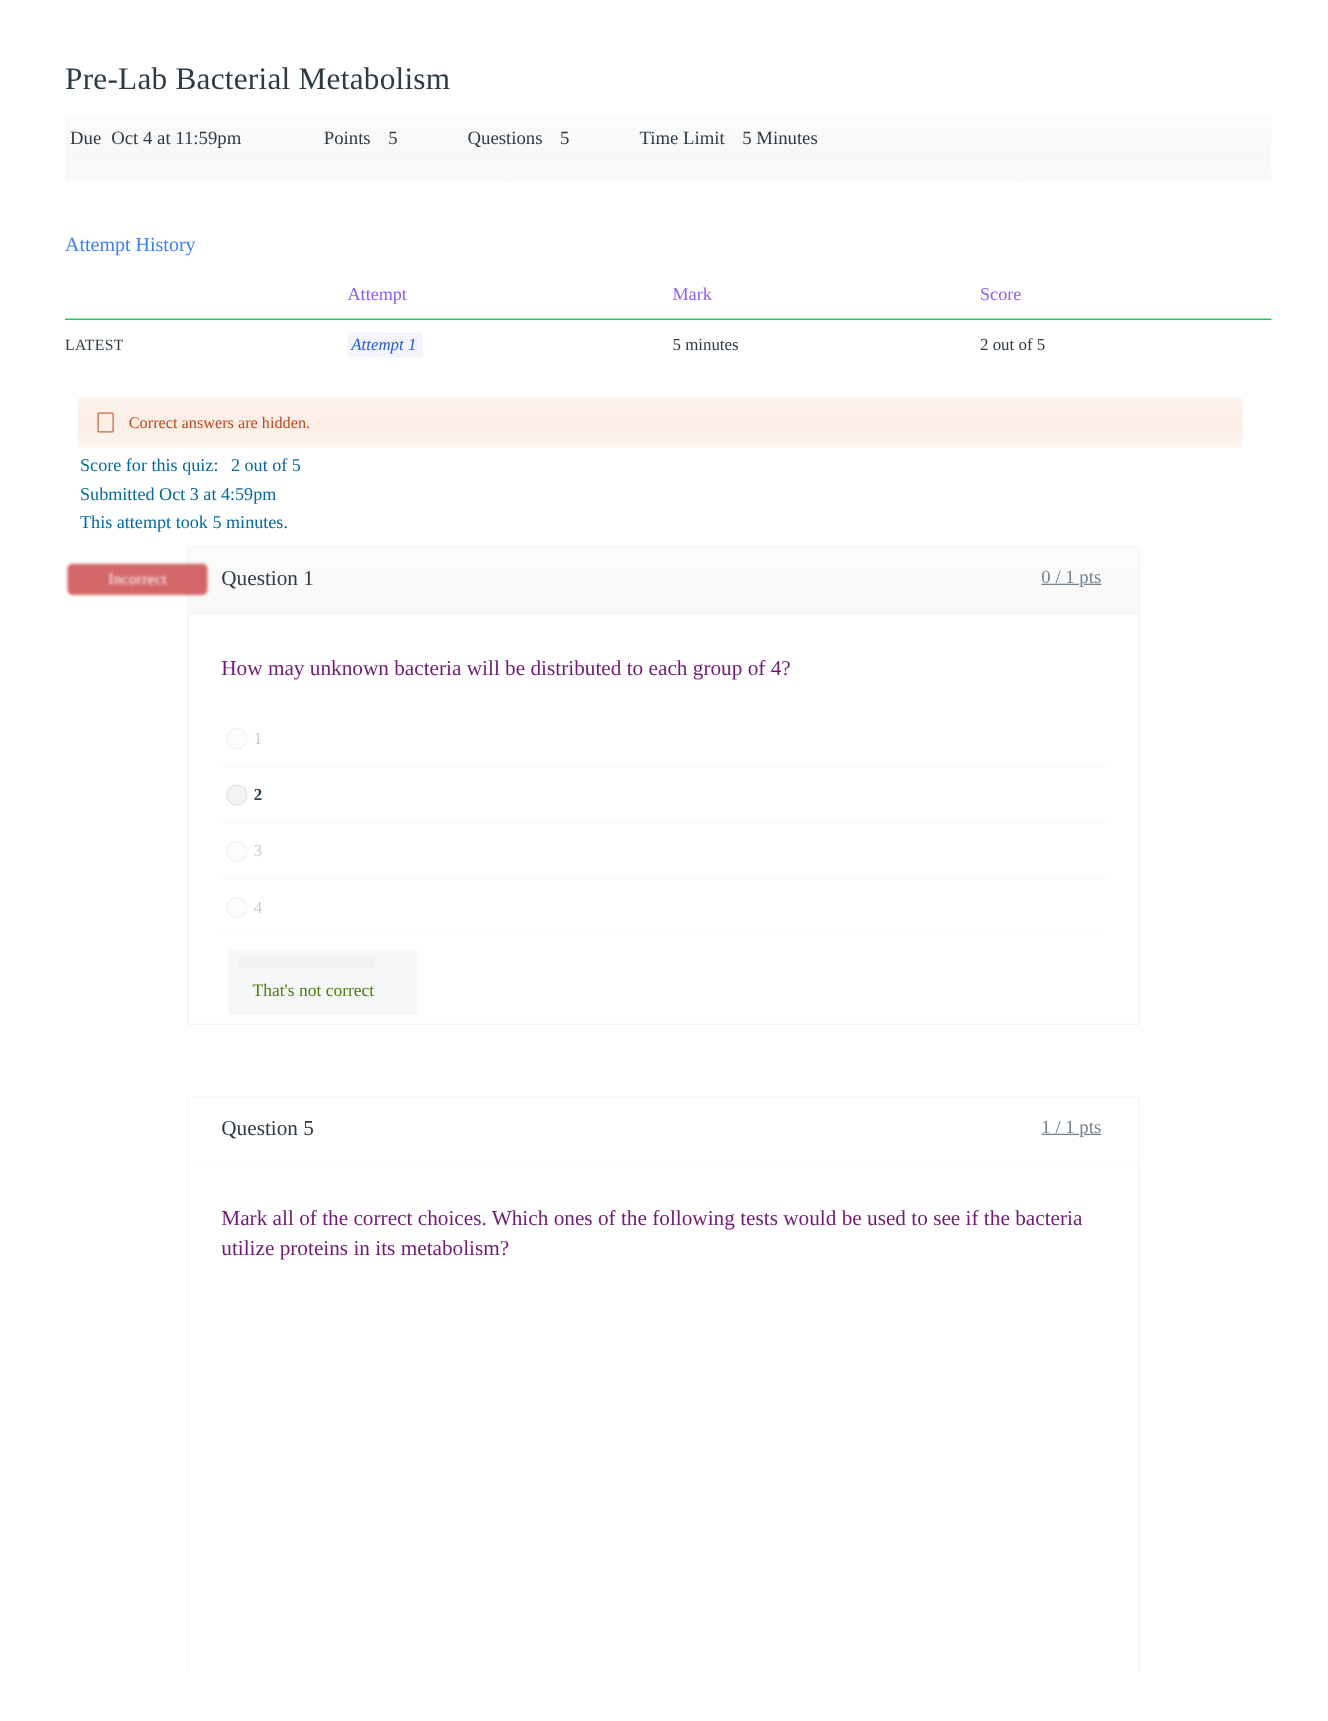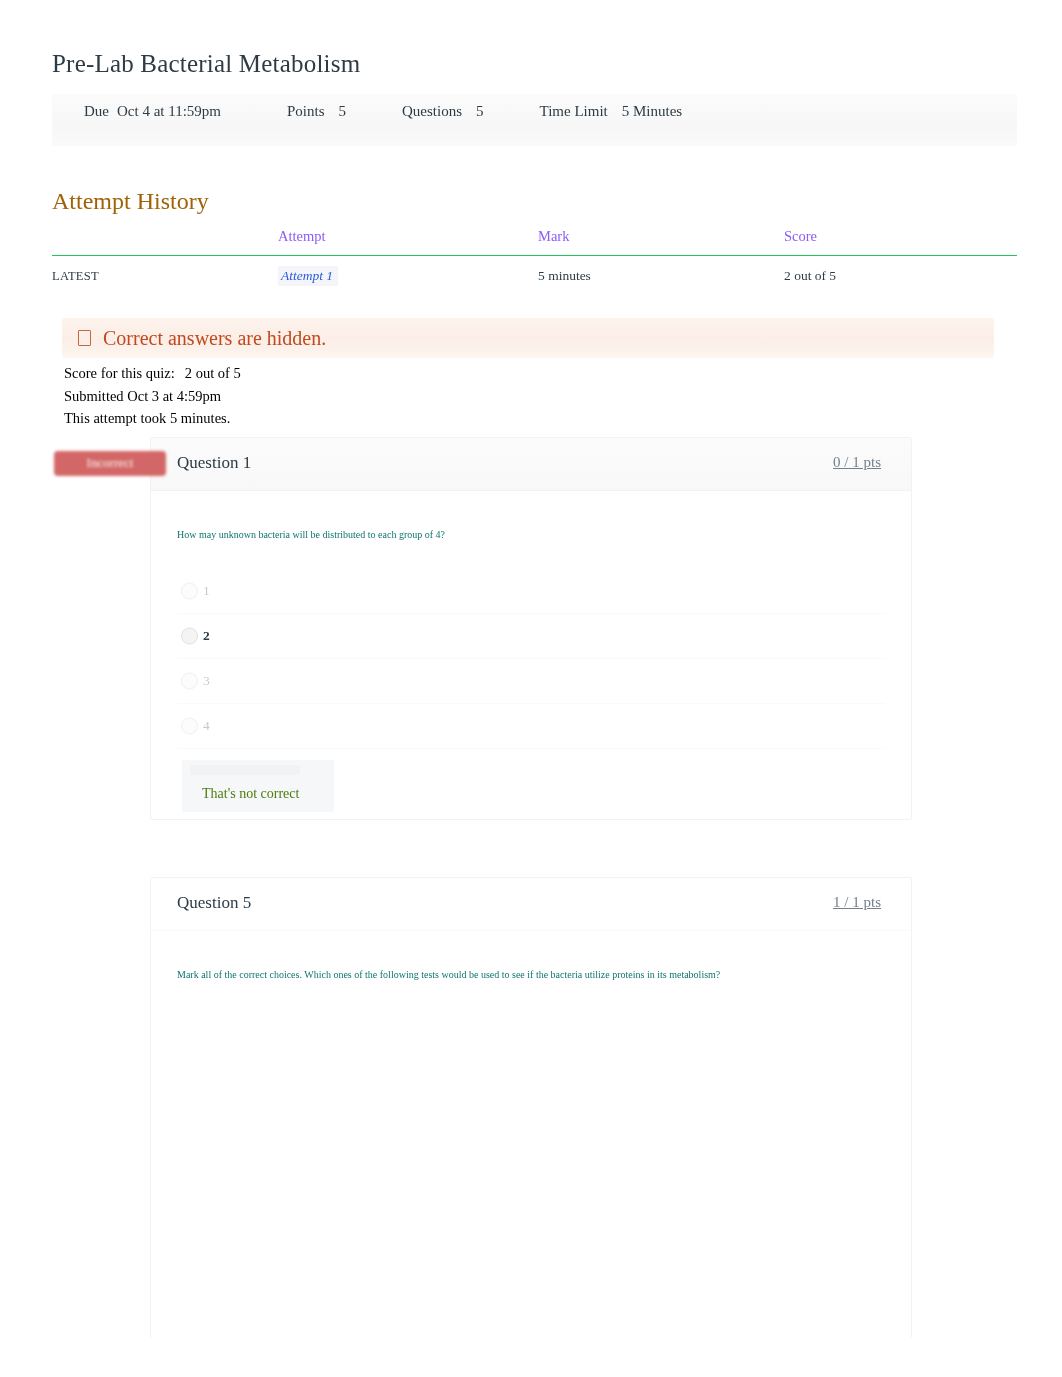--- a/index.html
+++ b/index.html
@@ -45,38 +45,37 @@
     background: linear-gradient(180deg,#fbfbfb 0%, #f7f7f7 60%, #fafafa 100%);
     border-radius: 1px;
   }
   .quiz-infobar-inner {
     position: absolute;
     left: 4px;
     top: 9px;
     white-space: nowrap;
     font-size: 15px;
     color: #2d3b45;
-    margin-left: 28px;
   }
   .qi-label { display: inline-block; }
   .qi-value { display: inline-block; }
   .qi-gap-a { display: inline-block; width: 8px; }
   .qi-gap-b { display: inline-block; width: 14px; }
   .qi-sep   { display: inline-block; width: 66px; }
   .qi-sep2  { display: inline-block; width: 56px; }
 
   
   .attempt-history-title {
     position: absolute;
     left: 52px;
     top: 188px;
-    font-size: 24px;
+    font-size: 16px;
     font-weight: normal;
     margin: 0;
-    color: #a16207;
+    color: #3b82f6;
   }
 
   .attempt-table {
     position: absolute;
     left: 52px;
     top: 224px;
     width: 965px;
     border-collapse: collapse;
     font-size: 14px;
   }
@@ -131,32 +130,32 @@
     margin-right: 12px;
     font-size: 13px;
     color: #c0491f;
     display: inline-block;
     width: 11px;
     height: 14px;
     border: 1px solid #c8673f;
     border-radius: 1px;
   }
   .banner-text {
-    font-size: 20px;
+    font-size: 13px;
     color: #c0491f;
   }
 
   
   .score-summary {
     position: absolute;
     left: 64px;
     top: 362px;
     font-size: 14.5px;
     line-height: 22.5px;
-    color: #000000;
+    color: #0369a1;
   }
   .score-line { white-space: nowrap; }
   .score-gap { display: inline-block; width: 10px; }
 
   
   .question {
     position: absolute;
     background: #ffffff;
     border: 1px solid #f2f2f2;
     border-radius: 2px;
@@ -219,23 +218,23 @@
     opacity: .92;
   }
 
   .question-body {
     position: relative;
     padding: 0;
   }
   .question-text {
     margin: 0;
     padding: 32px 26px 0 26px;
-    font-size: 10px;
+    font-size: 17px;
     line-height: 24px;
-    color: #0f766e;
+    color: #701a75;
   }
 
   
   .answers {
     margin-top: 22px;
     padding: 0 26px 0 26px;
   }
   .answer-row {
     position: relative;
     height: 44px;

